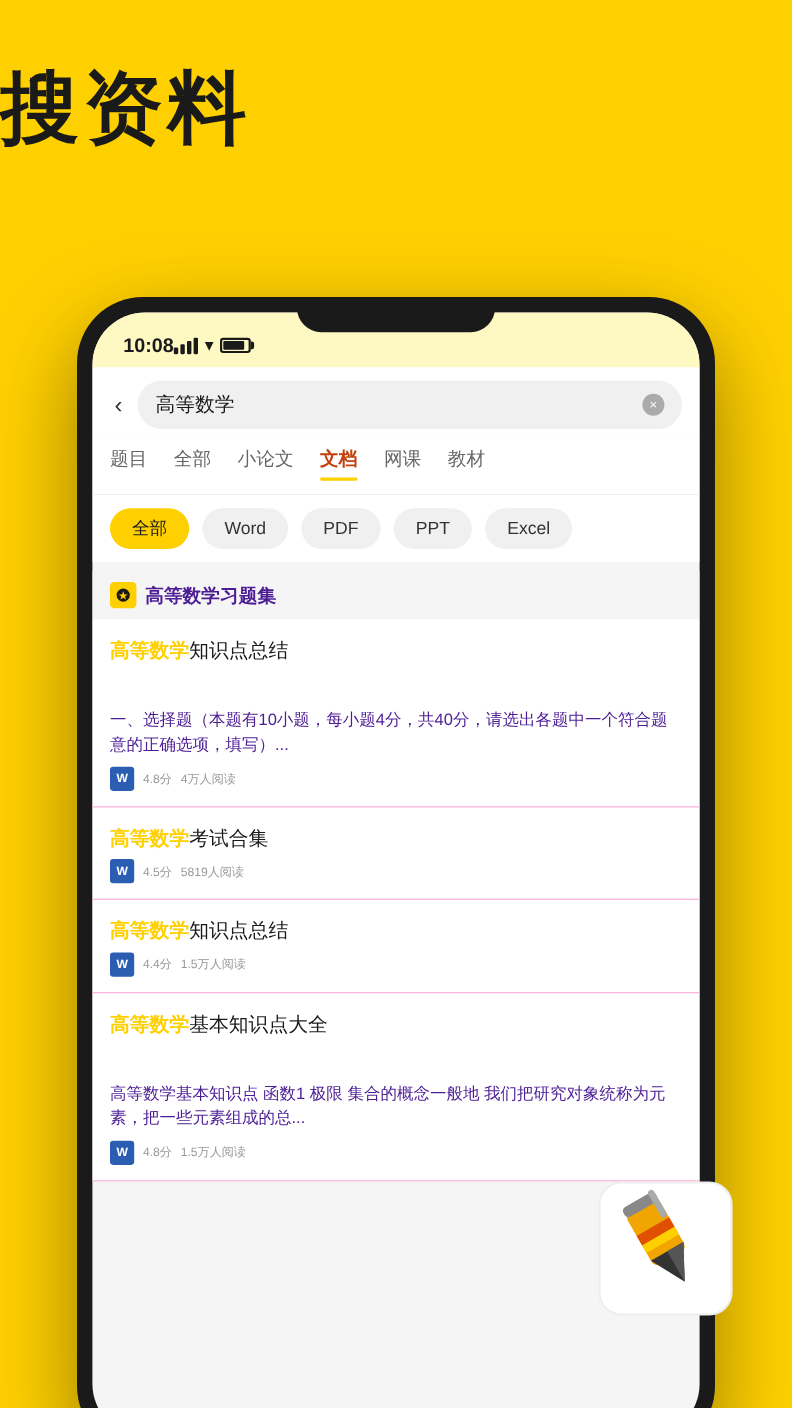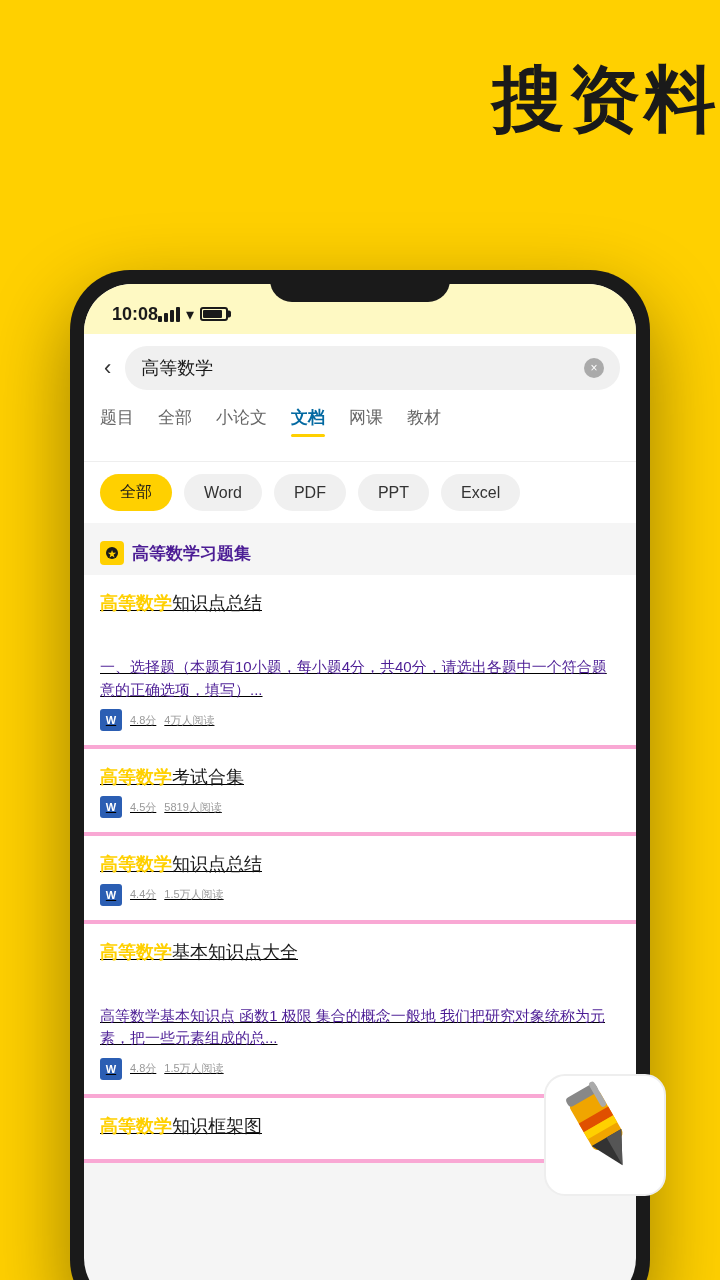--- a/index.html
+++ b/index.html
@@ -6,21 +6,21 @@
     body {
       width: 720px;
       height: 1280px;
       background: #FFD000;
       font-family: -apple-system, "PingFang SC", "Hiragino Sans GB", sans-serif;
       overflow: hidden;
       position: relative;
     }
 
     .top-section {
-      text-align: right;
+      text-align: left;
       padding-top: 60px;
       padding-bottom: 30px;
     }
 
     .main-title {
       font-size: 72px;
       font-weight: 900;
       color: #1a1a1a;
       letter-spacing: 4px;
       line-height: 1.1;
@@ -179,34 +179,34 @@
       align-items: center;
       justify-content: center;
       color: white;
       font-size: 12px;
     }
 
     
     .tab-nav {
       background: white;
       display: flex;
-      padding: 8px 16px 28px;
+      padding: 8px 16px 16px;
       gap: 24px;
       border-bottom: 1px solid #eee;
     }
 
     .tab-item {
       font-size: 17px;
       color: #666;
       padding-bottom: 4px;
       position: relative;
     }
 
     .tab-item.active {
-      color: #0369a1;
+      color: #c2410c;
       font-weight: 700;
     }
 
     .tab-item.active::after {
       content: '';
       position: absolute;
       bottom: -4px;
       left: 0;
       right: 0;
       height: 3px;
@@ -266,22 +266,21 @@
       color: #4c1d95;
     }
 
     
     .result-list {
       background: white;
     }
 
     .result-item {
       padding: 16px 16px 14px;
-      border-bottom: 4px solid #f9a8d4;
-      text-decoration: underline;
+      border-bottom: 1px solid #f9a8d4;
     }
 
     .result-title {
       font-size: 18px;
       color: #1a1a1a;
       font-weight: 500;
       margin-bottom: 6px;
       line-height: 1.4;
     }
 
@@ -445,25 +444,20 @@
             <span class="highlight">高等数学</span><span>基本知识点大全</span>
           </div>
           <div class="result-desc">高等数学基本知识点 函数1 极限 集合的概念一般地 我们把研究对象统称为元素，把一些元素组成的总...</div>
           <div class="result-meta">
             <div class="word-icon">W</div>
             <span class="meta-text">4.8分</span>
             <span class="meta-text">1.5万人阅读</span>
           </div>
         </div>
 
-        <div class="result-item">
-          <div class="result-title">
-            <span class="highlight">高等数学</span><span>知识框架图</span>
-          </div>
-        </div>
 
       </div>
 
     </div>
   </div>
 
   <div class="pen-sticker">
     <svg viewBox="0 0 130 130" xmlns="http://www.w3.org/2000/svg">
 
       <rect x="5" y="5" width="120" height="120" rx="20" ry="20" fill="white" stroke="#eee" stroke-width="2"></rect>

